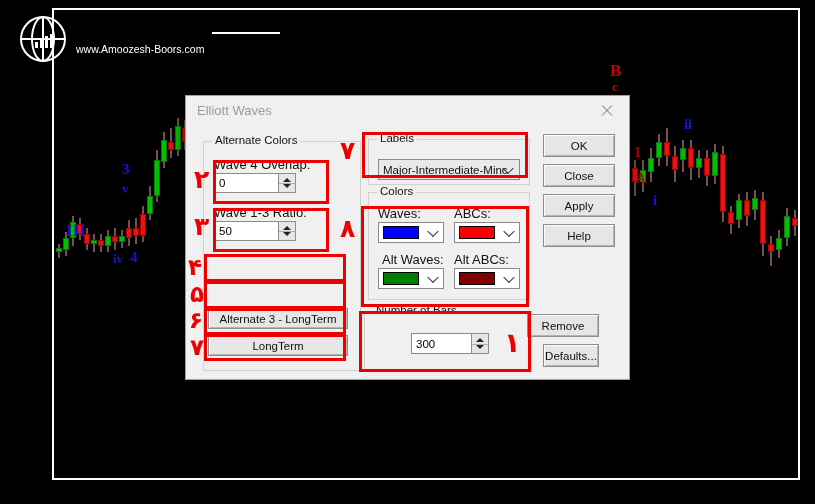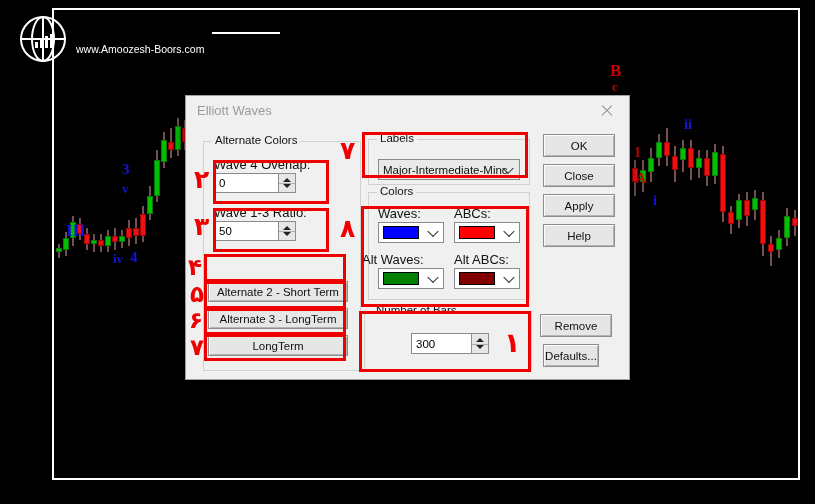--- a/index.html
+++ b/index.html
@@ -340,21 +340,20 @@
       </div>
 
       <div class="lbl" style="left:28px;top:79px;">Wave 1-3 Ratio:</div>
       <div class="field" style="left:28px;top:95px;width:82px;height:20px;">50</div>
       <div class="spin" style="left:92px;top:95px;height:20px;">
         <div class="ar up"></div>
           <div class="spin-sep"></div>
           <div class="ar dn"></div>
       </div>
 
-      <div class="btn" style="left:22px;top:155px;width:140px;height:21px;">Alternate 2 - Short Term</div>
       <div class="btn" style="left:22px;top:182px;width:140px;height:21px;">Alternate 3 - LongTerm</div>
       <div class="btn" style="left:22px;top:209px;width:140px;height:21px;">LongTerm</div>
 
       <div class="grp" style="left:182px;top:13px;width:162px;height:46px;">
         <div class="grp-label">Labels</div>
       </div>
       <div class="combo" style="left:192px;top:33px;width:142px;height:21px;">
         <span>Major-Intermediate-Minc</span>
         <span class="chev"></span>
       </div>
@@ -368,21 +367,21 @@
         <div class="swatch" id="sw-waves" style="background: rgb(0, 0, 255);"></div>
         <span class="chev"></span>
       </div>
 
       <div class="lbl" style="left:268px;top:80px;">ABCs:</div>
       <div class="ccombo" style="left:268px;top:96px;width:66px;height:21px;">
         <div class="swatch" id="sw-abcs" style="background: rgb(255, 0, 0);"></div>
         <span class="chev"></span>
       </div>
 
-      <div class="lbl" style="left:176px;top:126px;">Alt Waves:</div>
+      <div class="lbl" style="left:196px;top:126px;">Alt Waves:</div>
       <div class="ccombo" style="left:192px;top:142px;width:66px;height:21px;">
         <div class="swatch" id="sw-altwaves" style="background: rgb(0, 128, 0);"></div>
         <span class="chev"></span>
       </div>
 
       <div class="lbl" style="left:268px;top:126px;">Alt ABCs:</div>
       <div class="ccombo" style="left:268px;top:142px;width:66px;height:21px;">
         <div class="swatch" id="sw-altabcs" style="background: rgb(128, 0, 0);"></div>
         <span class="chev"></span>
       </div>
@@ -394,21 +393,21 @@
       <div class="spin" style="left:285px;top:207px;height:21px;">
         <div class="ar up"></div>
           <div class="spin-sep"></div>
           <div class="ar dn"></div>
       </div>
 
       <div class="btn" style="left:357px;top:8px;width:72px;height:23px;">OK</div>
       <div class="btn" style="left:357px;top:38px;width:72px;height:23px;">Close</div>
       <div class="btn" style="left:357px;top:68px;width:72px;height:23px;">Apply</div>
       <div class="btn" style="left:357px;top:98px;width:72px;height:23px;">Help</div>
-      <div class="btn" style="left:354px;top:188px;width:72px;height:23px;text-align:center;">Remove</div>
+      <div class="btn" style="left:341px;top:188px;width:72px;height:23px;text-align:center;">Remove</div>
       <div class="btn" style="left:357px;top:218px;width:56px;height:23px;">Defaults...</div>
 
     </div>
   </div>
 
   <div class="ann" style="left:213px;top:160px;width:116px;height:44px;"></div>
   <div class="ann" style="left:213px;top:208px;width:116px;height:44px;"></div>
   <div class="ann" style="left:204px;top:254px;width:142px;height:28px;"></div>
   <div class="ann" style="left:204px;top:281px;width:142px;height:28px;"></div>
   <div class="ann" style="left:204px;top:308px;width:142px;height:27px;"></div>

